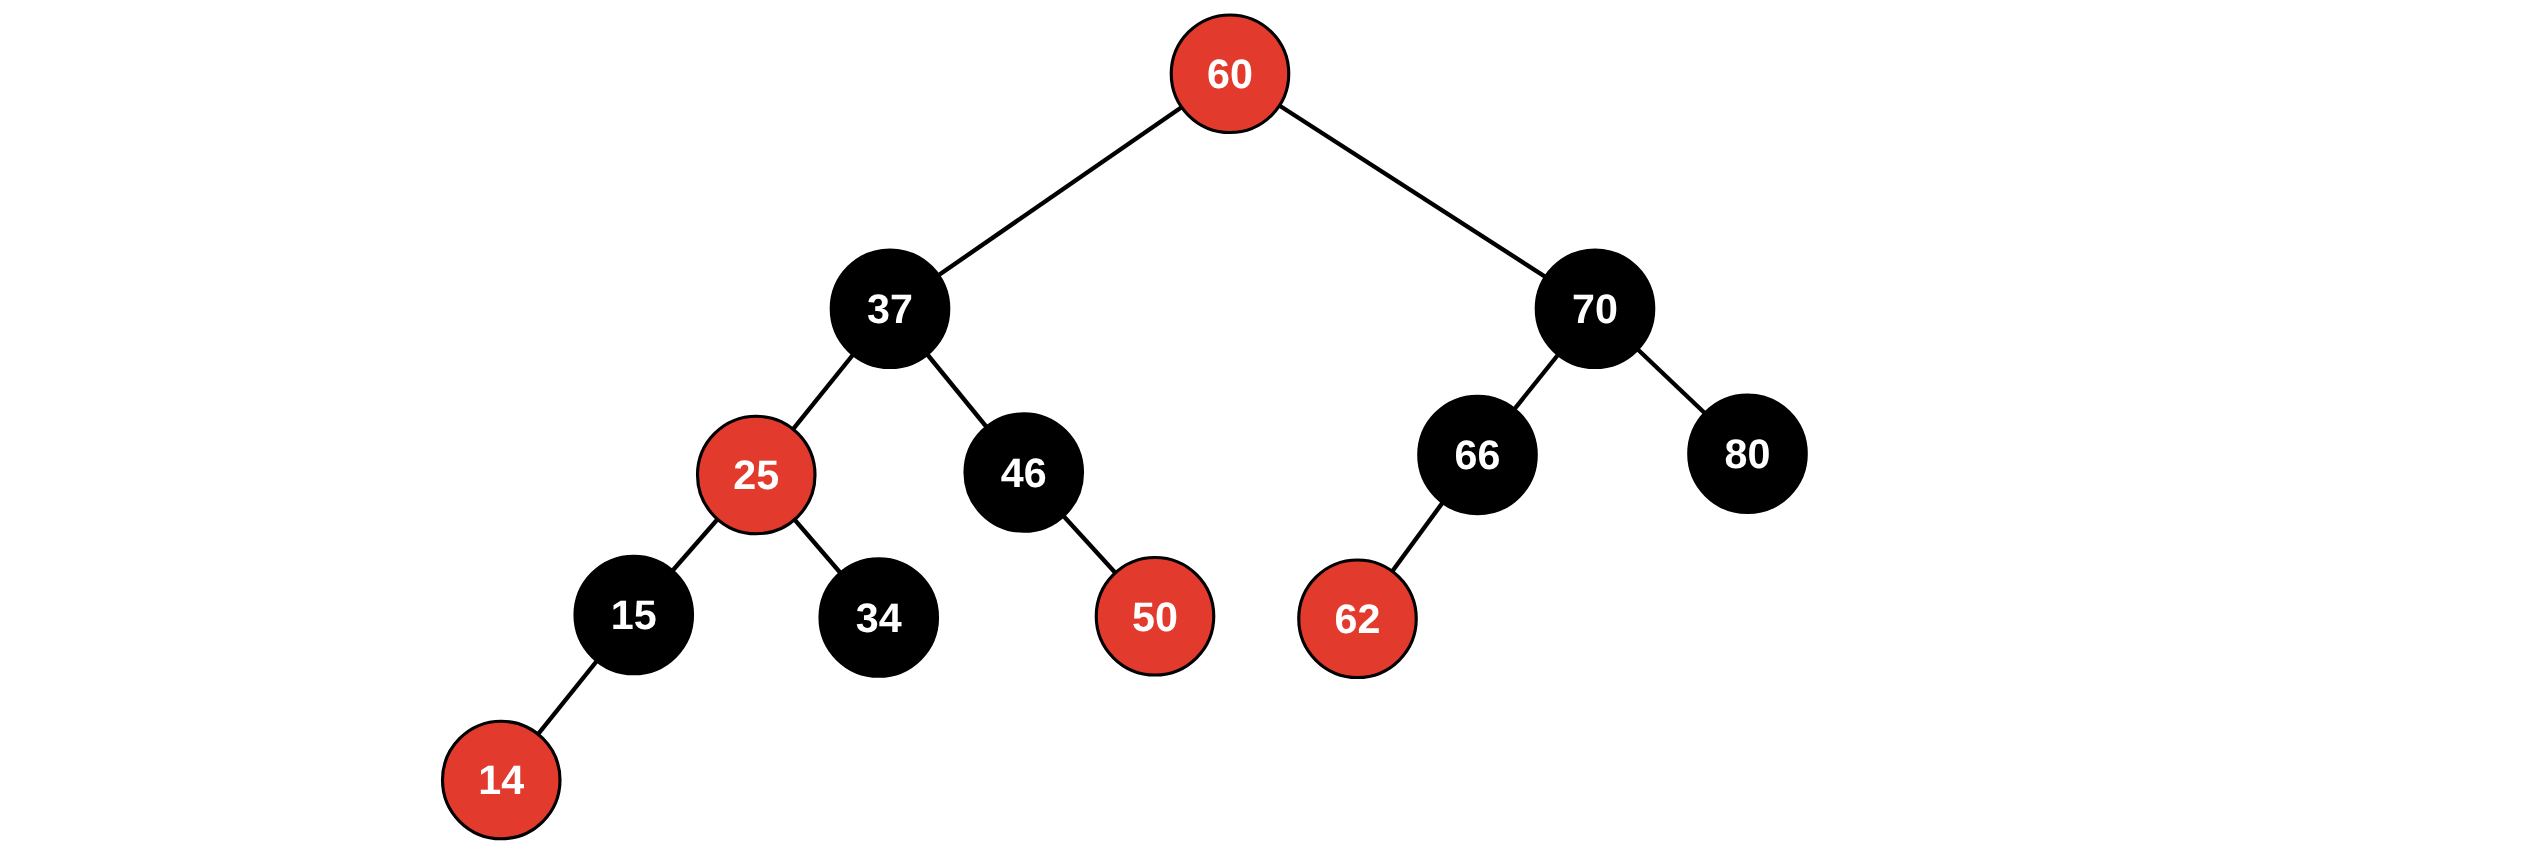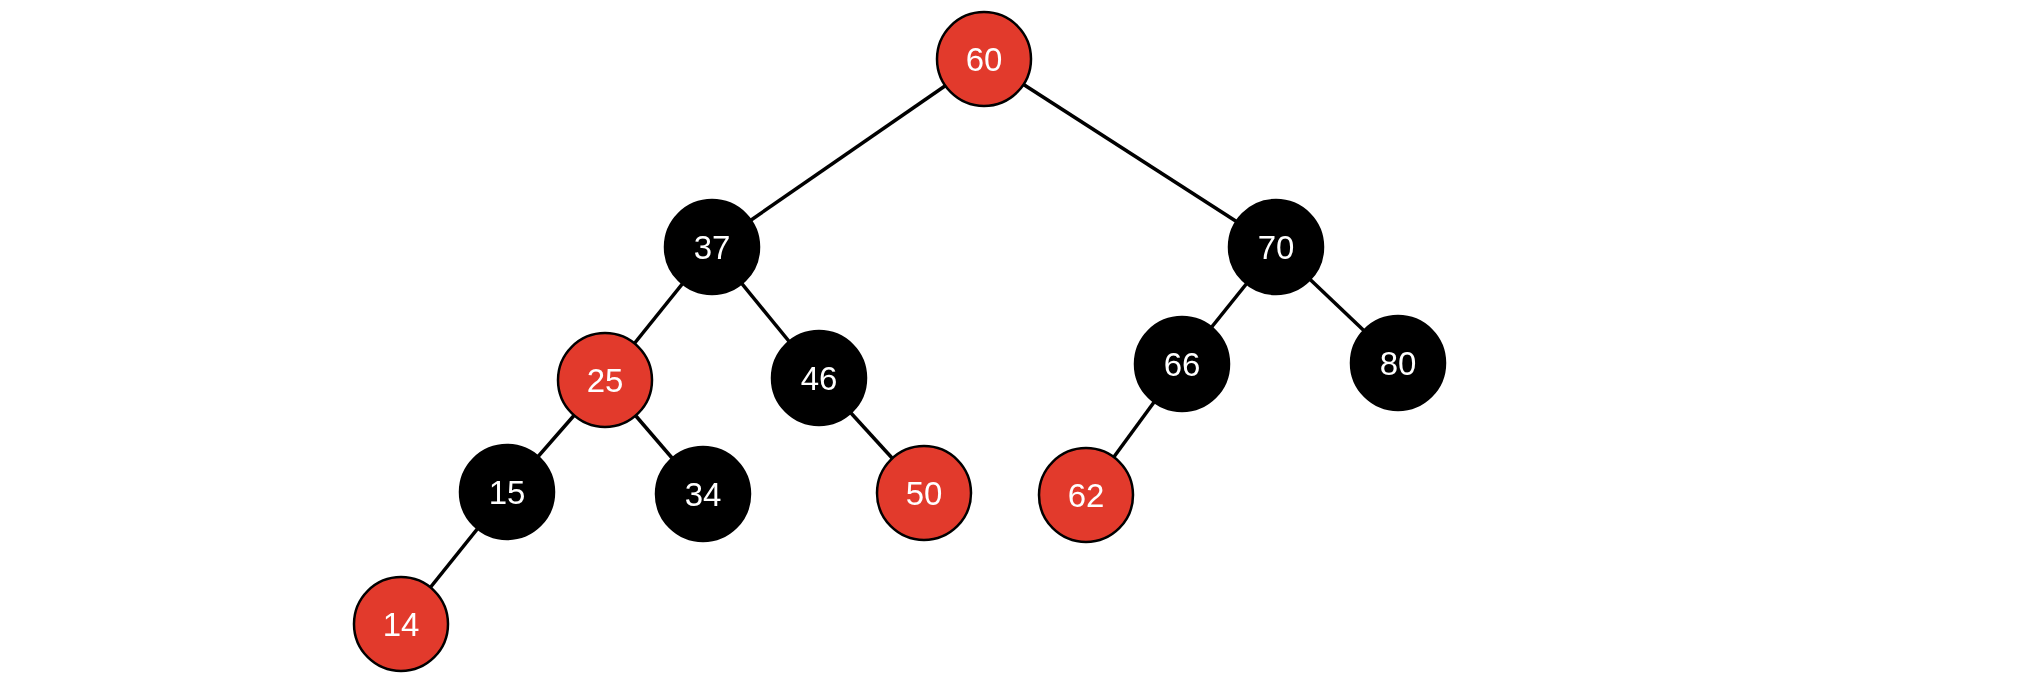--- a/index.html
+++ b/index.html
@@ -7,20 +7,21 @@
     padding: 0;
     background: #ffffff;
     font-family: "Liberation Sans", sans-serif;
   }
   .canvas {
     position: relative;
     width: 1836px;
     height: 684px;
     background: #ffffff;
     overflow: hidden;
+    font-weight: bold;
   }
   svg { display: block; }
   .node-label {
     font-family: "Liberation Sans", sans-serif;
     font-size: 33px;
     fill: #ffffff;
   }
 </style>
 </head>
 <body>

